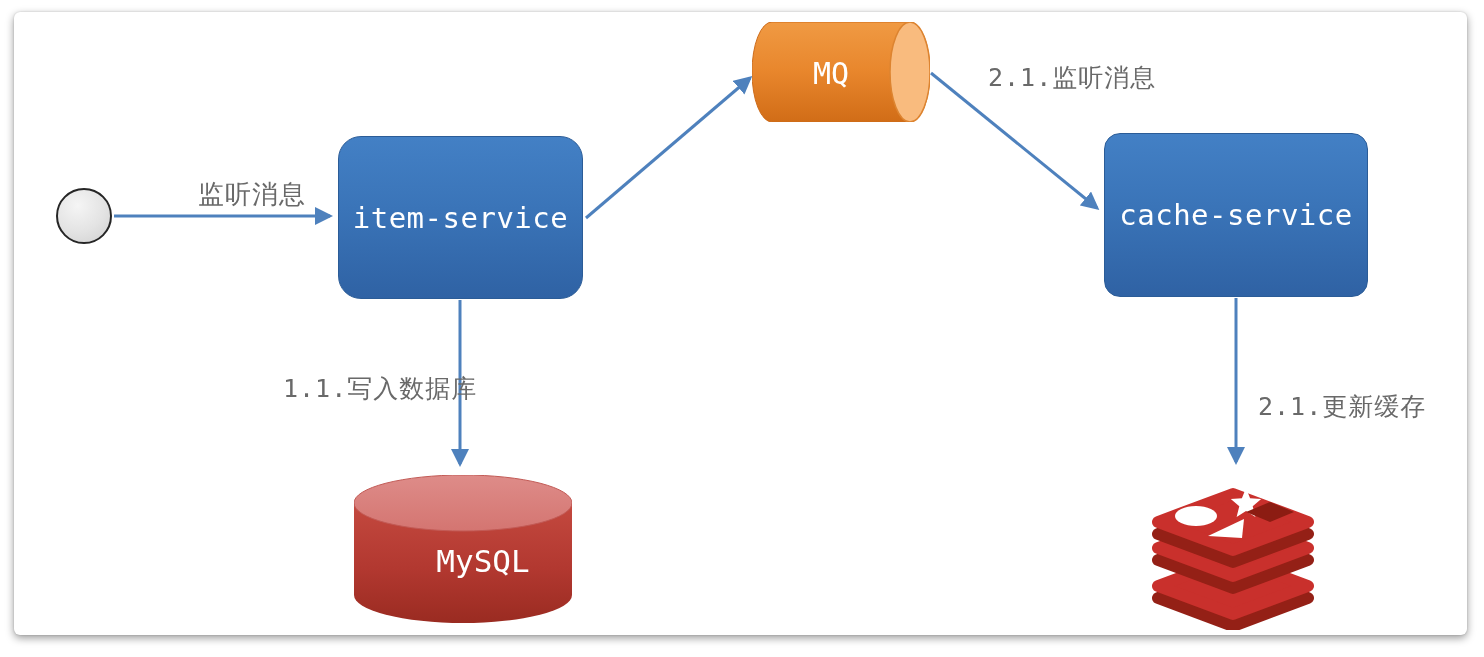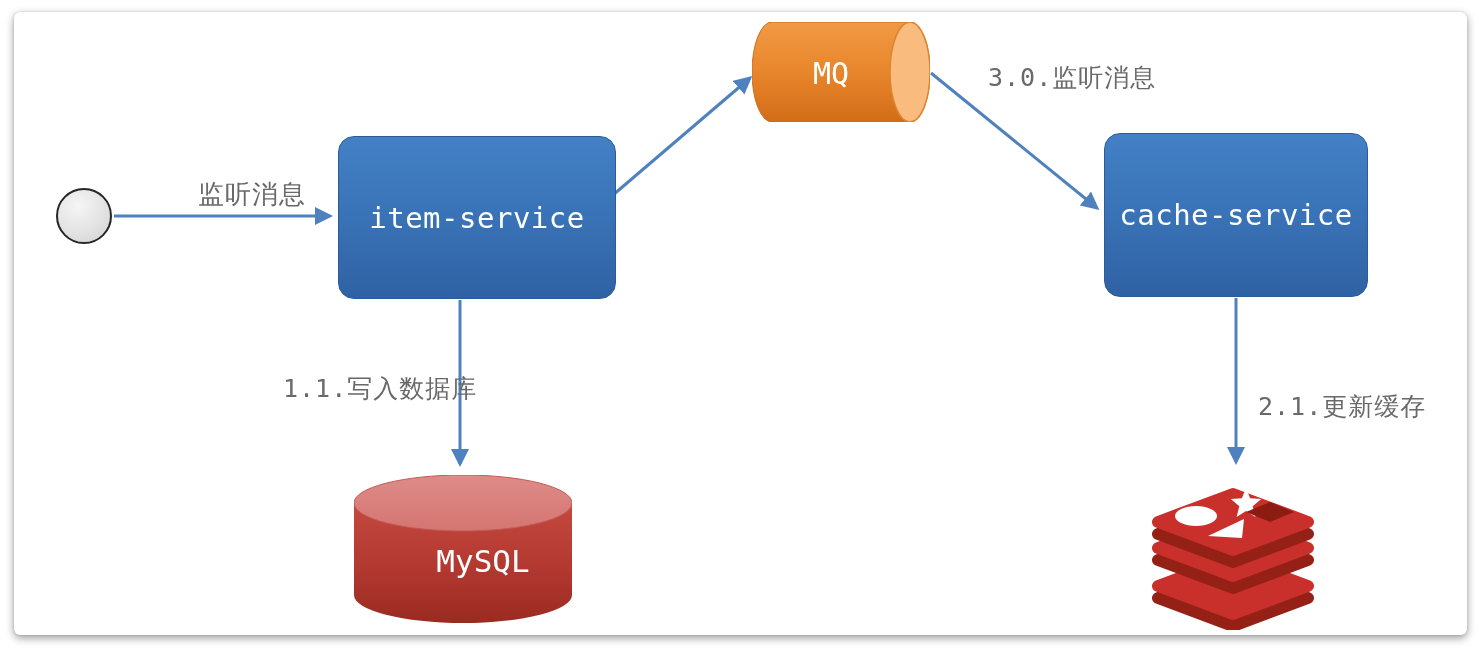--- a/index.html
+++ b/index.html
@@ -27,21 +27,21 @@
     position: absolute;
     border-radius: 16px;
     border: 1px solid #2b5c97;
     background: linear-gradient(180deg, #4380c5 0%, #3a74b8 45%, #2f62a4 100%);
     display: flex; align-items: center; justify-content: center;
     color: #ffffff;
     font-family: "DejaVu Sans Mono", monospace;
     font-size: 29px;
     letter-spacing: 0.5px;
   }
-  .node-itemservice { left: 324px; top: 124px; width: 278px; height: 163px; }
+  .node-itemservice { left: 324px; top: 124px; width: 245px; height: 163px; border-radius: 23px; }
   .node-cacheservice { left: 1090px; top: 121px; width: 264px; height: 164px; }
   .start-circle {
     position: absolute;
     left: 42px; top: 176px;
     width: 56px; height: 56px;
     border-radius: 50%;
     border: 2px solid #262626;
     background: radial-gradient(circle at 38% 30%, #f5f5f5 0%, #e3e3e3 55%, #cfcfcf 100%);
   }
   .shape-svg { position: absolute; }
@@ -148,17 +148,17 @@
 
       <ellipse cx="48" cy="38" rx="21" ry="10" fill="#ffffff"></ellipse>
 
       <polygon points="60,58 96,41 94,60" fill="#ffffff"></polygon>
 
       <polygon points="122,24 146,34 122,44 98,34" fill="#8c1c12"></polygon>
     </g>
   </svg>
 
   <div class="edge-label lbl-modify">监听消息</div>
-  <div class="edge-label lbl-listen">3.0.监听消息</div>
+  <div class="edge-label lbl-listen">2.1.监听消息</div>
   <div class="edge-label lbl-write">1.1.写入数据库</div>
   <div class="edge-label lbl-update">2.1.更新缓存</div>
 
 </div>
 
 </body></html>

